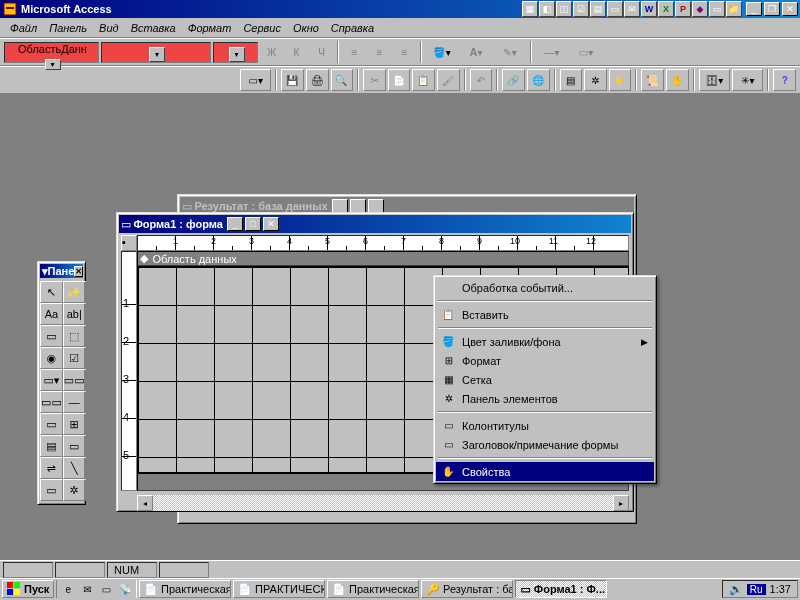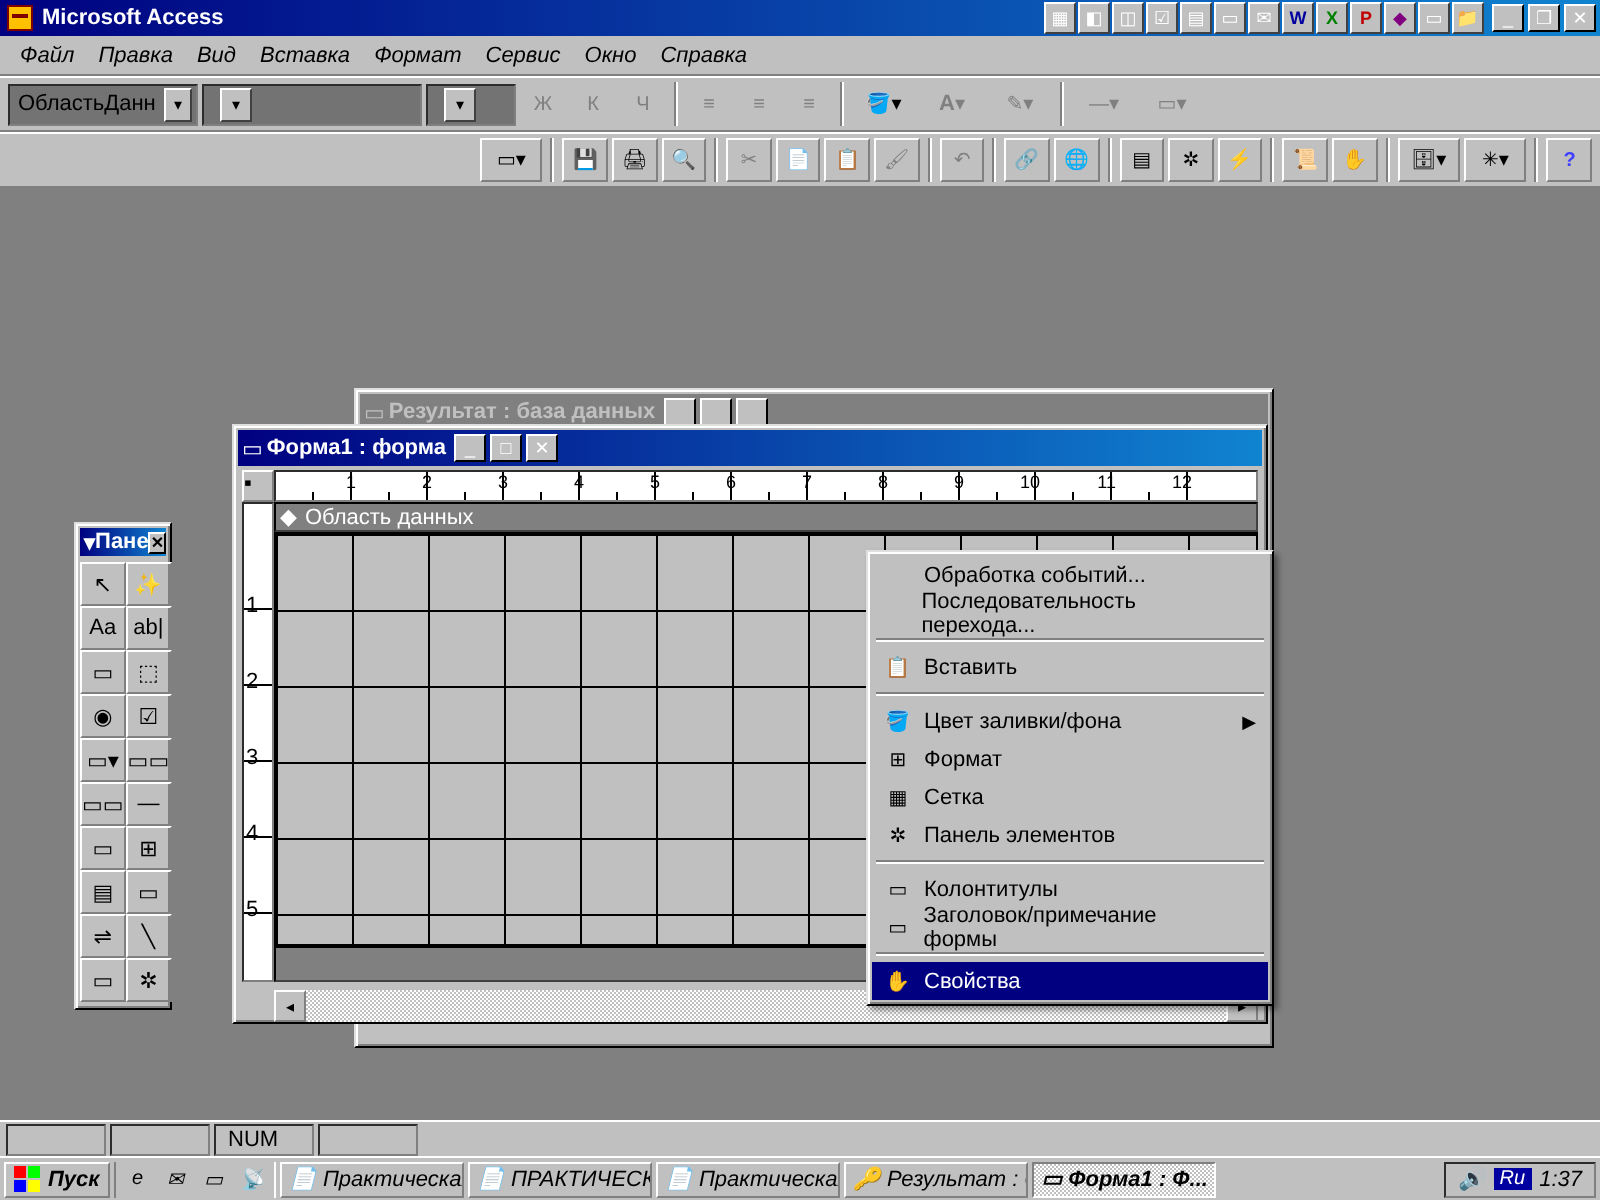--- a/index.html
+++ b/index.html
@@ -12,21 +12,21 @@
 .titlebar .trayicons { display: flex; gap: 1px; }
 .titlebar .trayicons .ti { width: 16px; height: 16px; background: #c0c0c0; border: 1px solid #fff; border-right-color:#404040; border-bottom-color:#404040; display:flex; align-items:center; justify-content:center; font-size:9px; }
 .winbtns { display: flex; gap: 2px; margin-left: 4px; }
 .winbtn { width: 16px; height: 14px; background: #c0c0c0; border: 1px solid #fff; border-right-color: #000; border-bottom-color: #000; display: flex; align-items: center; justify-content: center; font-size: 9px; font-family: Arial; cursor: default; }
 
 .menubar { background: #c0c0c0; height: 20px; display: flex; align-items: center; padding: 0 4px; border-bottom: 1px solid #808080; font-style: italic; }
 .menubar .menuitem { padding: 2px 6px; cursor: default; }
 .menubar .menuitem u { text-decoration: underline; }
 
 .toolbar { background: #c0c0c0; height: 28px; display: flex; align-items: center; padding: 2px 4px; border-top: 1px solid #fff; border-bottom: 1px solid #808080; gap: 2px; }
-.toolbar .combo { height: 21px; background: #737373; border: 1px inset #808080; display: flex; align-items: center; padding: 0 2px 0 4px; gap: 4px; }
+.toolbar .combo { height: 21px; background: #ef4444; border: 1px inset #808080; display: flex; align-items: center; padding: 0 2px 0 4px; gap: 4px; flex-direction: column; }
 .toolbar .combo .arrow { width: 16px; height: 17px; background: #c0c0c0; border: 1px solid #fff; border-right-color:#404040; border-bottom-color:#404040; display:flex; align-items:center; justify-content:center; font-size:8px; }
 .toolbar .tb-btn { width: 23px; height: 22px; border: 1px solid #c0c0c0; display: flex; align-items: center; justify-content: center; font-size: 10px; color: #000; }
 .toolbar .tb-btn.raised { border: 1px solid #fff; border-right-color:#808080; border-bottom-color:#808080; }
 .toolbar .sep { width: 2px; height: 22px; border-left: 1px solid #808080; border-right: 1px solid #fff; margin: 0 2px; }
 .toolbar .tb-btn.disabled { color: #808080; }
 .toolbar .wdrop { width: 32px; }
 
 .mdi { position: absolute; top: 94px; left: 0; right: 0; bottom: 40px; background: #808080; }
 
 .window { position: absolute; background: #c0c0c0; border: 1px solid #dfdfdf; border-right-color: #000; border-bottom-color: #000; box-shadow: inset 1px 1px 0 #fff, inset -1px -1px 0 #808080; }
@@ -57,31 +57,31 @@
 
 .section-header { background: #808080; color: #fff; height: 15px; display: flex; align-items: center; padding-left: 2px; font-size: 10px; border: 1px inset #404040; }
 .section-header .arrow { margin-right: 4px; }
 .design-grid { flex: 1; background: #c0c0c0; background-image: linear-gradient(#000 1px, transparent 1px), linear-gradient(90deg, #000 1px, transparent 1px); background-size: 38px 38px; border: 1px solid #000; position: relative; overflow:hidden; height: 200px; }
 .grid-wrap { flex:1; display:flex; flex-direction:column; }
 
 .scrollbar-h { height: 16px; background: #c0c0c0; display: flex; margin: 0 4px 2px 20px; }
 .scrollbar-h .sb-btn { width: 16px; background: #c0c0c0; border: 1px solid #fff; border-right-color:#808080; border-bottom-color:#808080; font-size:8px; display:flex; align-items:center; justify-content:center; }
 .scrollbar-h .sb-track { flex:1; background: repeating-conic-gradient(#c0c0c0 0% 25%, #fff 0% 50%) 50% / 2px 2px; }
 
-.context-menu { position: absolute; left: 433px; top: 275px; width: 204px; background: #c0c0c0; border: 1px solid #dfdfdf; border-right-color:#000; border-bottom-color:#000; box-shadow: inset 1px 1px 0 #fff, inset -1px -1px 0 #808080, 2px 2px 3px rgba(0,0,0,0.4); padding: 2px; z-index: 100; }
+.context-menu { position: absolute; left: 433px; top: 275px; width: 224px; background: #c0c0c0; border: 1px solid #dfdfdf; border-right-color:#000; border-bottom-color:#000; box-shadow: inset 1px 1px 0 #fff, inset -1px -1px 0 #808080, 2px 2px 3px rgba(0,0,0,0.4); padding: 2px; z-index: 100; }
 .context-menu .cm-item { height: 19px; display: flex; align-items: center; padding: 0 18px 0 4px; cursor: default; position: relative; }
 .context-menu .cm-item .cm-icon { width: 18px; height: 16px; margin-right: 4px; display:flex; align-items:center; justify-content:center; font-size:10px; }
 .context-menu .cm-item.highlighted { background: #000080; color: #fff; }
 .context-menu .cm-sep { height: 1px; margin: 3px 2px; border-top: 1px solid #808080; border-bottom: 1px solid #fff; }
 .context-menu .cm-item .sub { position: absolute; right: 6px; font-size: 9px; }
 
 .statusbar { position: absolute; bottom: 22px; left: 0; right: 0; height: 18px; background: #c0c0c0; border-top: 1px solid #fff; display: flex; align-items: center; padding: 0 3px; gap: 2px; }
 .statusbar .cell { border: 1px inset #808080; height: 16px; padding: 0 6px; display: flex; align-items: center; }
 
-.taskbar { position: absolute; bottom: 0; left: 0; right: 0; height: 22px; background: #c0c0c0; border-top: 1px solid #fff; display: flex; align-items: center; padding: 1px 2px; gap: 2px; font-style: italic; }
+.taskbar { position: absolute; bottom: 0; left: 0; right: 0; height: 22px; background: #c0c0c0; border-top: 1px solid #fff; display: flex; align-items: flex-start; padding: 1px 2px; gap: 2px; }
 .taskbar .start { height: 18px; padding: 0 4px; border: 1px solid #fff; border-right-color:#808080; border-bottom-color:#808080; display:flex; align-items:center; gap:3px; font-weight:bold; }
 .taskbar .qlaunch { display:flex; gap:1px; padding: 0 2px; border-left:1px solid #808080; border-right:1px solid #fff; height:18px; align-items:center; }
 .taskbar .ql { width: 18px; height: 16px; display:flex; align-items:center; justify-content:center; font-size:10px; }
 .taskbar .task { height: 18px; padding: 0 4px; border: 1px solid #fff; border-right-color:#808080; border-bottom-color:#808080; display:flex; align-items:center; gap:3px; width: 92px; overflow:hidden; white-space:nowrap; font-size:10px; }
 .taskbar .task.active { border: 1px solid #808080; border-right-color:#fff; border-bottom-color:#fff; background: repeating-conic-gradient(#c0c0c0 0% 25%, #fff 0% 50%) 50% / 2px 2px; font-weight:bold; }
 .taskbar .tray { margin-left: auto; border: 1px inset #808080; height: 18px; display:flex; align-items:center; gap:4px; padding: 0 6px; }
 .taskbar .tray .lang { background:#0000a0; color:#fff; padding:0 3px; font-size:10px; }
 
 svg { display: block; }
 </style>
@@ -114,21 +114,21 @@
   </div>
   <div class="winbtns">
     <div class="winbtn">_</div>
     <div class="winbtn">❐</div>
     <div class="winbtn">✕</div>
   </div>
 </div>
 
 <div class="menubar">
   <div class="menuitem"><u></u><span>Файл</span></div>
-  <div class="menuitem"><span>Правка</span></div>
+  <div class="menuitem"><span>Панель</span></div>
   <div class="menuitem"><span>Вид</span></div>
   <div class="menuitem"><span>Вставка</span></div>
   <div class="menuitem"><span>Формат</span></div>
   <div class="menuitem"><span>Сервис</span></div>
   <div class="menuitem"><span>Окно</span></div>
   <div class="menuitem"><span>Справка</span></div>
 </div>
 
 <div class="toolbar">
   <div class="combo" style="width:95px">
@@ -323,24 +323,20 @@
       </div>
   </div>
 
 </div>
 
 <div class="context-menu" id="ctx">
     <div class="cm-item">
       <span class="cm-icon"></span>
       <span>Обработка событий...</span>
     </div>
-    <div class="cm-item">
-      <span class="cm-icon"></span>
-      <span>Последовательность перехода...</span>
-    </div>
     <div class="cm-sep"></div>
     <div class="cm-item">
       <span class="cm-icon">📋</span>
       <span>Вставить</span>
     </div>
     <div class="cm-sep"></div>
     <div class="cm-item">
       <span class="cm-icon">🪣</span>
       <span>Цвет заливки/фона</span>
       <span class="sub">▶</span>

